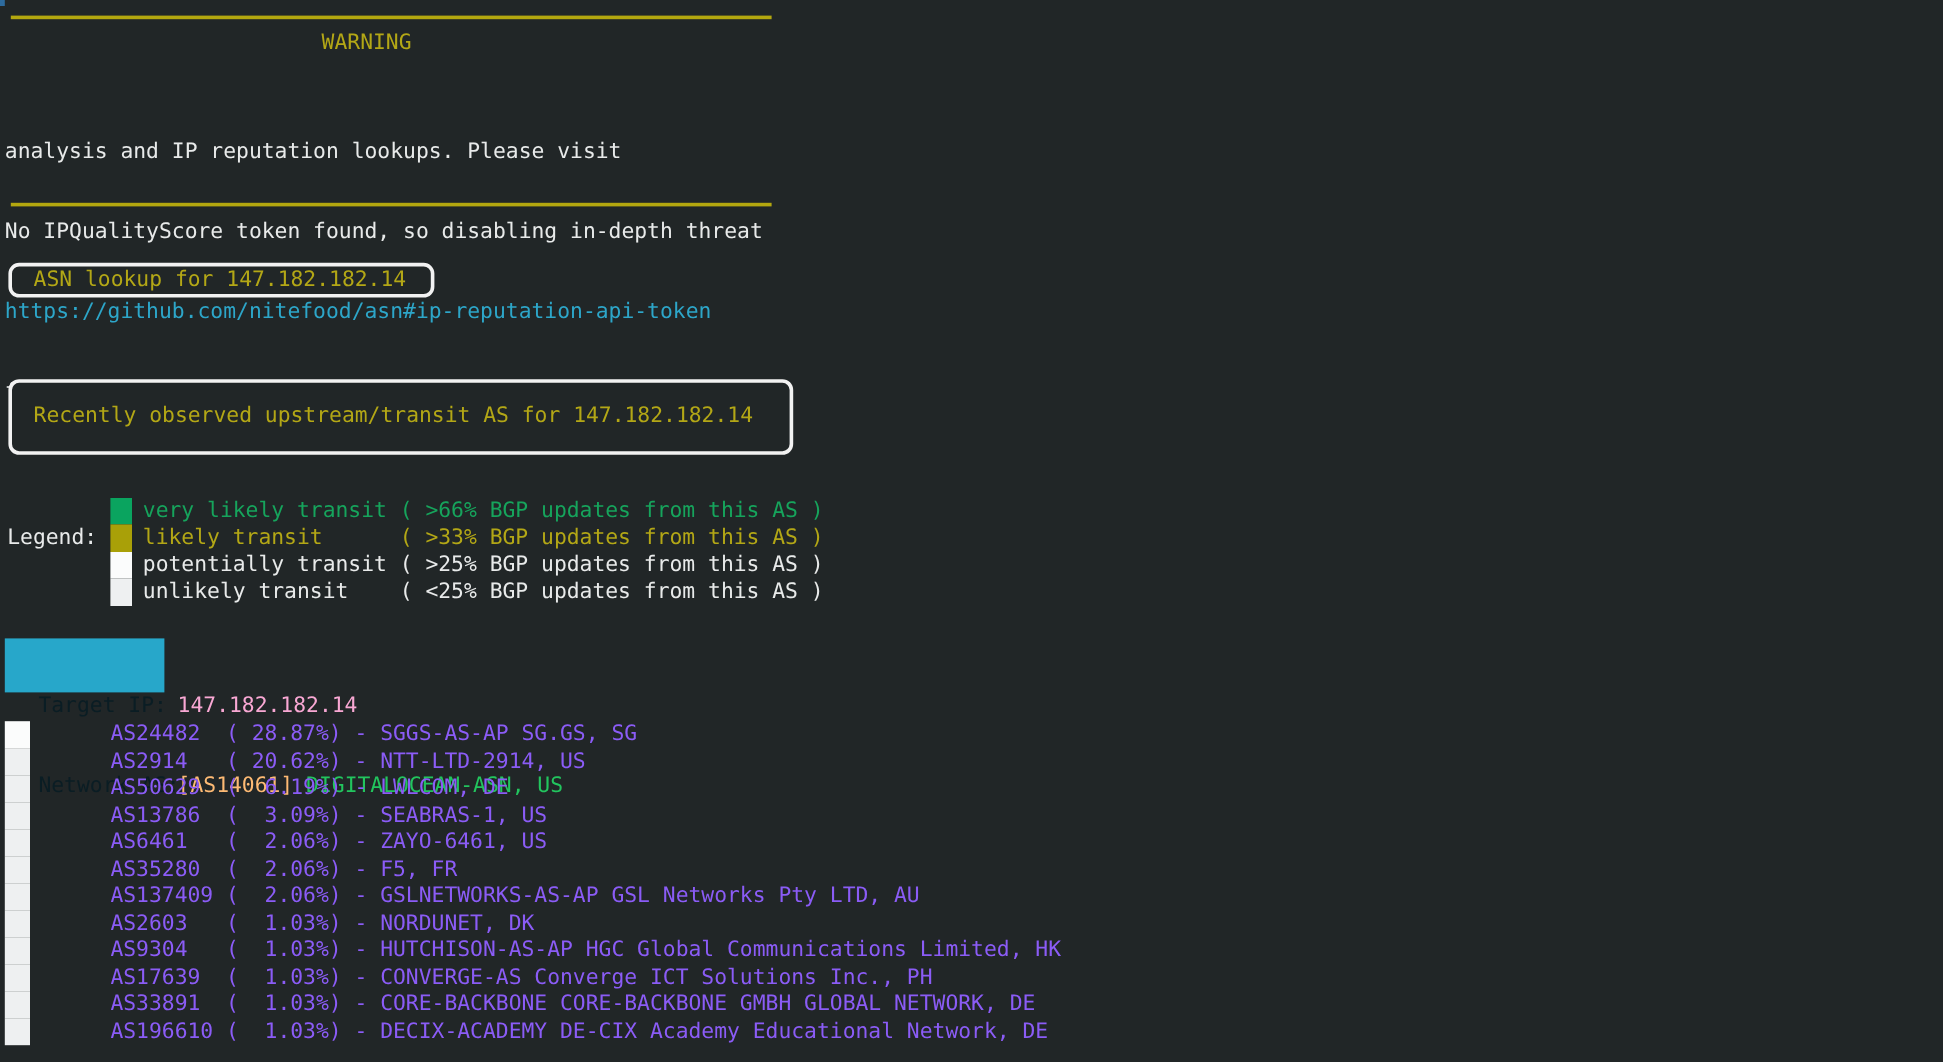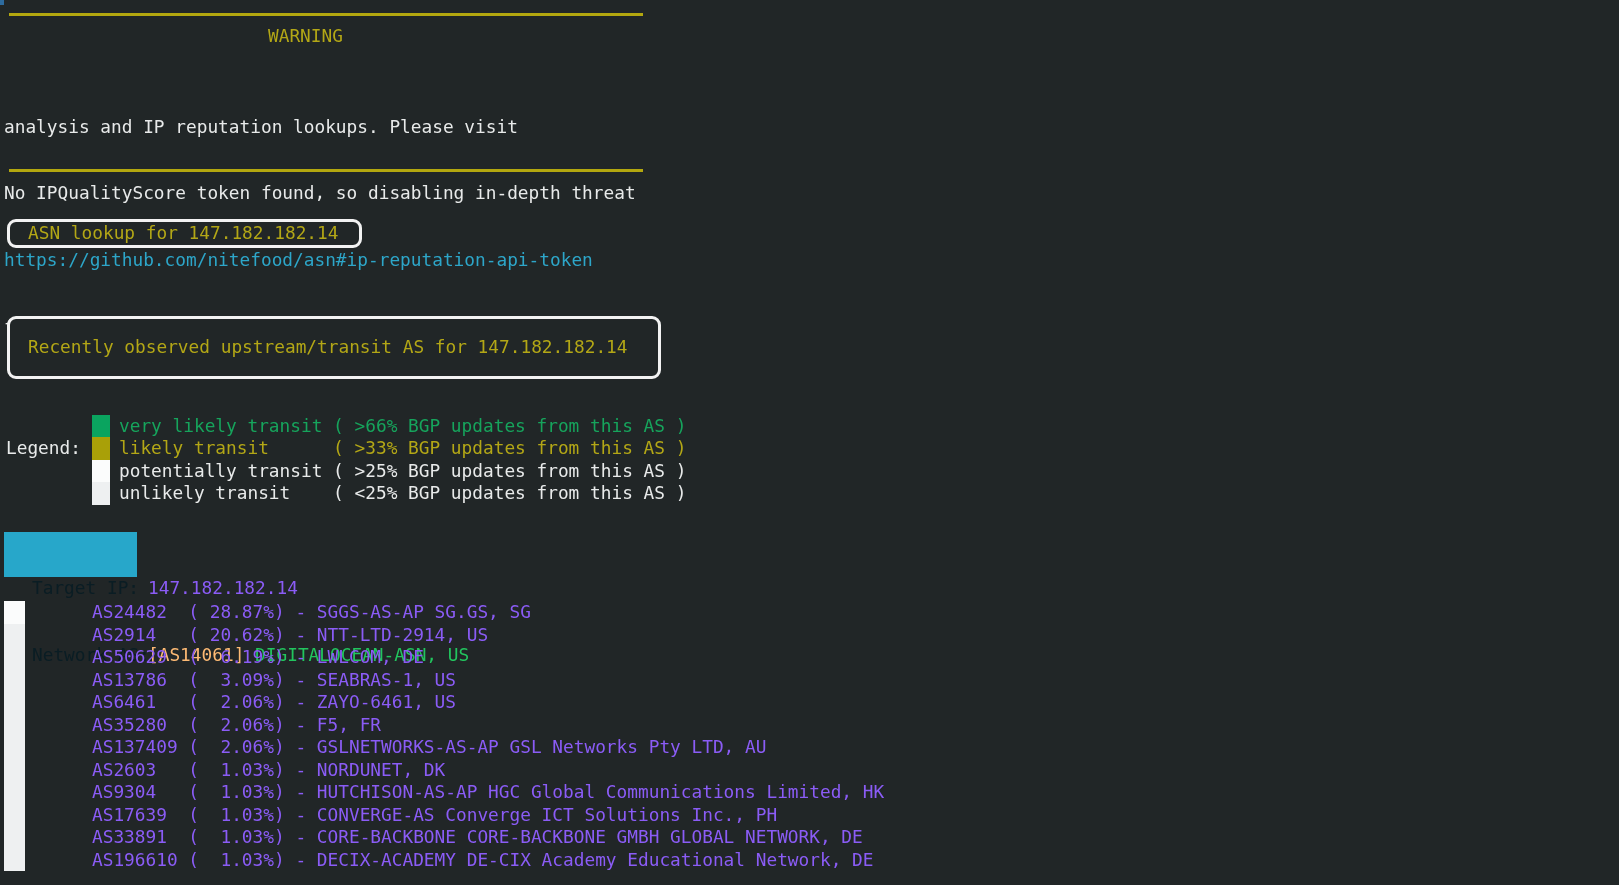--- a/index.html
+++ b/index.html
@@ -26,21 +26,21 @@
   .legend-title{position:absolute;left:6px;top:393px;margin-top:44px;}
   .legend-swatches{position:absolute;left:92px;top:415px;width:18px;}
   .swatch{height:22.4px;width:18px;}
   .legend-rows{position:absolute;left:119px;top:415px;white-space:pre;line-height:22.4px;}
   .target-block{
     position:absolute;left:4px;top:532px;width:133px;height:45px;
     background:#27a7ca;color:#0a1d24;padding-left:28px;
     box-sizing:border-box;line-height:22.4px;white-space:pre;
   }
   .target-values{position:absolute;left:148px;top:532px;line-height:22.4px;white-space:pre;}
-  .val-ip{color:#8b5cf6;}
+  .val-ip{color:#f9a8d4;}
   .val-asn{color:#fdba74;}
   .val-asname{color:#22c55e;}
   .as-bar{position:absolute;left:4px;top:601px;width:21px;}
   .bar-seg{height:22.5px;width:21px;}
   .as-list{position:absolute;left:92px;top:601px;white-space:pre;line-height:22.5px;color:#8b5cf6;}
 </style>
 </head>
 <body>
 
 <div class="screen">

